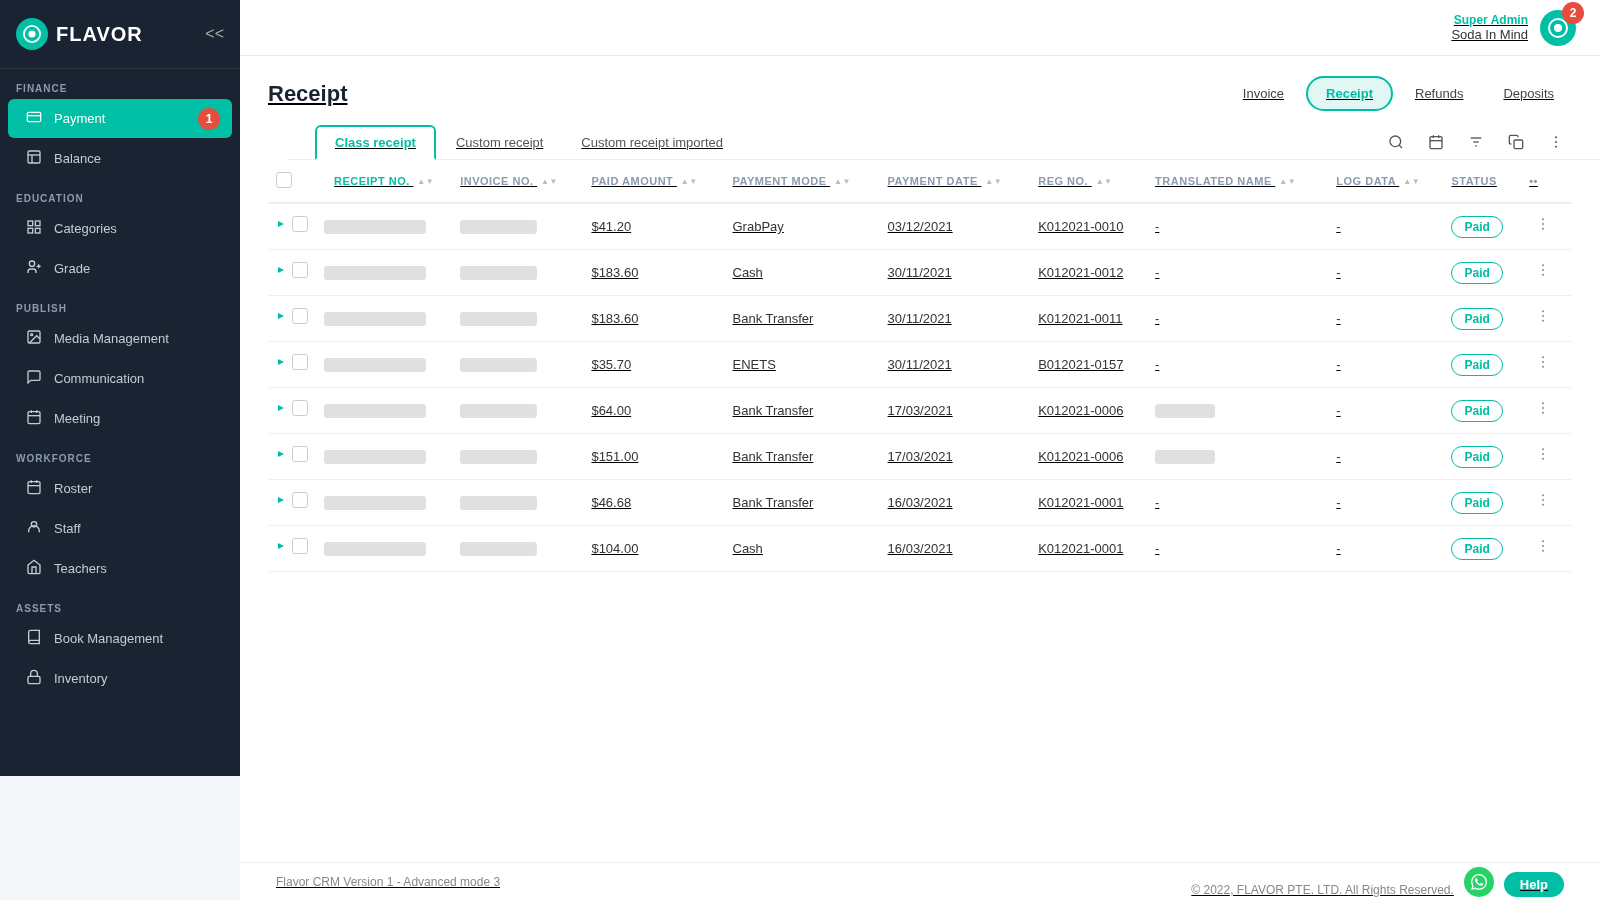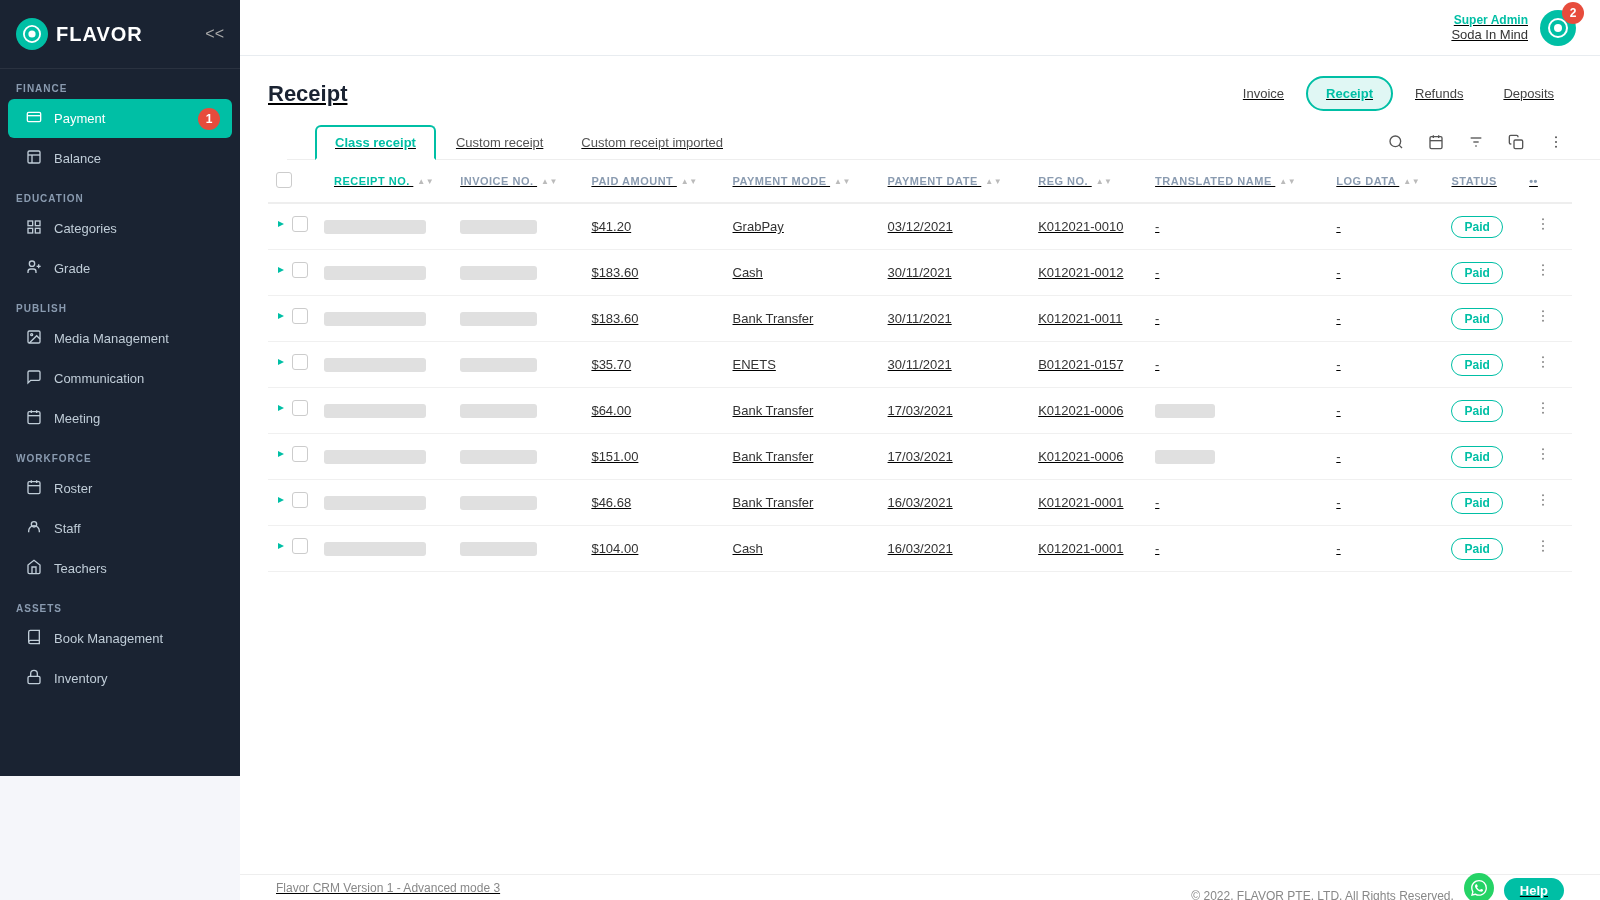--- a/index.html
+++ b/index.html
@@ -182,21 +182,21 @@
     }
     .more-btn {
       background: none; border: none; cursor: pointer; color: #888;
       font-size: 18px; padding: 2px 6px; border-radius: 4px;
     }
 
     
     .footer {
       background: #fff;
       border-top: 1px solid #eee;
-      height: 26px;
+      height: 38px;
       display: flex; align-items: center; justify-content: space-between;
       padding: 0 36px;
       font-size: 12px; color: #888;
     }
     .footer-right { display: flex; align-items: flex-end; gap: 10px; }
     .help-btn {
       background: #00bfa5; color: #fff; border: none; border-radius: 18px;
       padding: 5px 16px; font-size: 13px; font-weight: 600; cursor: pointer;
     }
     .whatsapp-btn {

